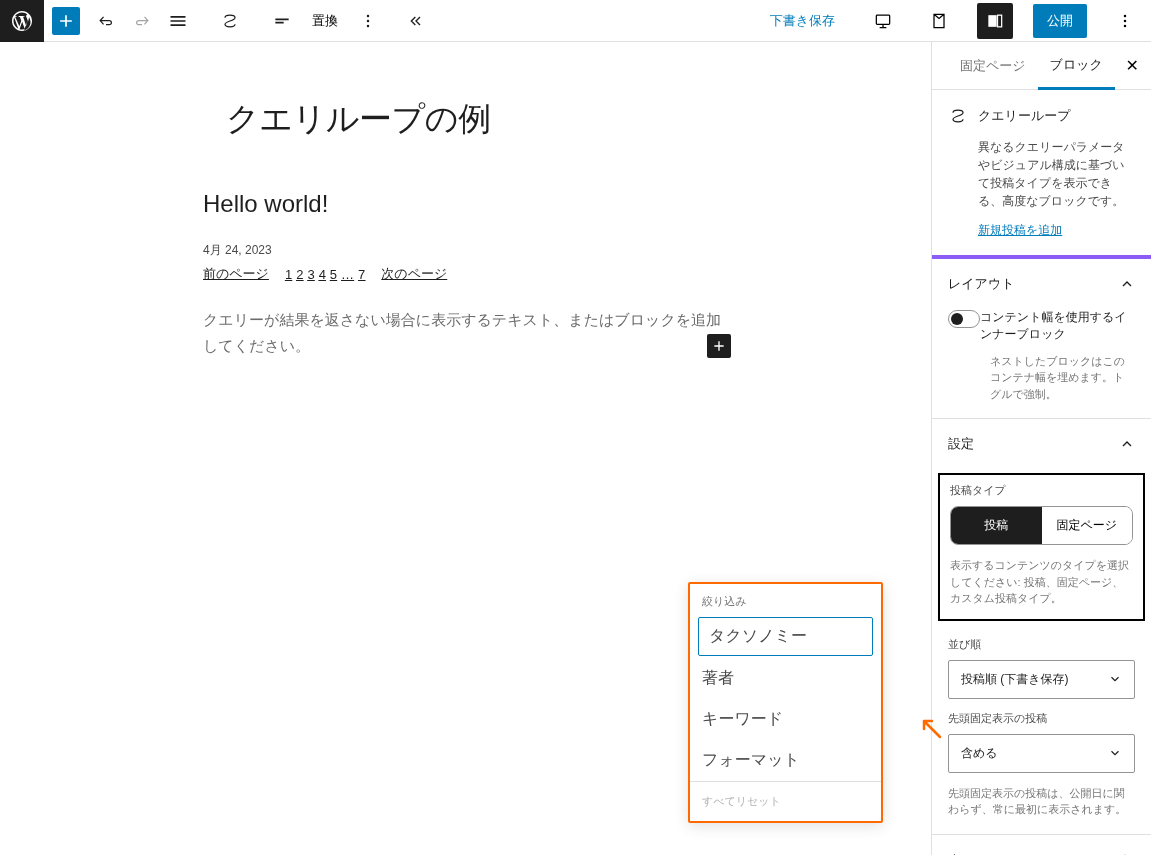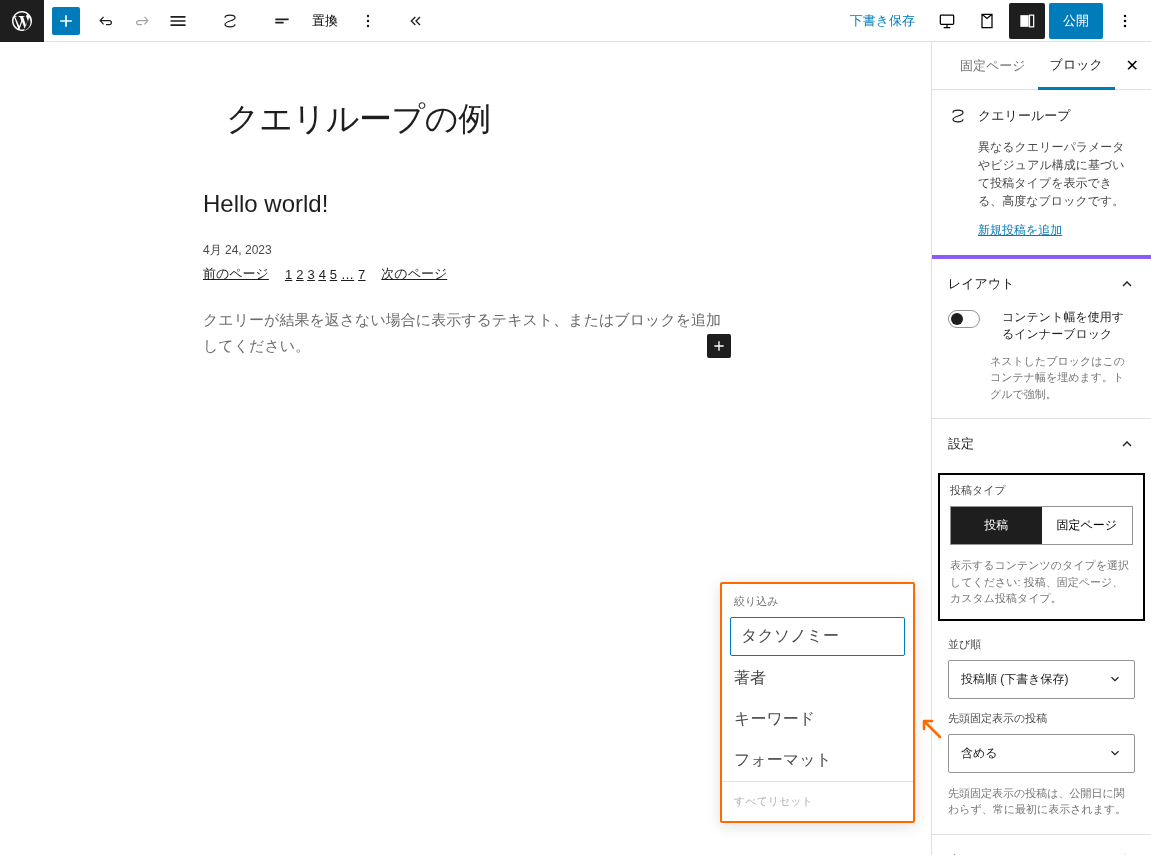--- a/index.html
+++ b/index.html
@@ -6,21 +6,21 @@
     body { font-family: -apple-system, BlinkMacSystemFont, "Segoe UI", sans-serif; font-size: 13px; color: #1e1e1e; background: #fff; width: 1151px; height: 855px; overflow: hidden; position: relative; }
     
     
     .top-toolbar { height: 42px; border-bottom: 1px solid #e0e0e0; display: flex; align-items: center; justify-content: space-between; padding-right: 8px; }
     .toolbar-left { display: flex; align-items: center; height: 100%; }
     .wp-logo { width: 44px; height: 42px; background: #1e1e1e; display: flex; align-items: center; justify-content: center; }
     .wp-logo svg { fill: #fff; }
     .toolbar-btn { width: 36px; height: 36px; display: flex; align-items: center; justify-content: center; background: transparent; border: none; cursor: pointer; color: #1e1e1e; }
     .toolbar-btn.primary-add { background: #007cba; color: #fff; width: 28px; height: 28px; border-radius: 2px; margin: 0 8px; }
     .toolbar-text-btn { padding: 6px 12px; font-size: 13px; border: none; background: transparent; cursor: pointer; }
-    .toolbar-right { display: flex; gap: 4px; }
+    .toolbar-right { display: flex; align-items: center; gap: 20px; }
     .draft-save { color: #007cba; font-size: 13px; padding: 6px 10px; border: none; background: transparent; cursor: pointer; }
     .icon-btn { width: 36px; height: 36px; display: flex; align-items: center; justify-content: center; border: none; background: transparent; cursor: pointer; }
     .icon-btn.active { background: #1e1e1e; color: #fff; border-radius: 2px; }
     .publish-btn { background: #007cba; color: #fff; border: none; padding: 8px 14px; font-size: 13px; border-radius: 2px; cursor: pointer; }
     
     
     .main-container { display: flex; height: calc(100% - 42px); }
     .editor-area { flex: 1; padding: 55px 0 0 0; position: relative; }
     .content-wrap { max-width: 520px; margin-left: 203px; }
     .page-title { font-size: 33px; font-weight: 400; margin-bottom: 48px; letter-spacing: -0.5px; margin-left: 23px; }
@@ -43,40 +43,40 @@
     .block-info { padding: 16px; border-bottom: 4px solid #8b5cf6; }
     .block-info-head { display: flex; align-items: center; gap: 10px; margin-bottom: 12px; }
     .block-info-title { font-size: 13px; font-weight: 500; }
     .block-info-desc { font-size: 12px; color: #4a4a4a; line-height: 1.5; padding-left: 30px; margin-bottom: 12px; }
     .add-post-link { color: #007cba; font-size: 12px; text-decoration: underline; padding-left: 30px; cursor: pointer; }
     
     .panel-section { border-bottom: 1px solid #e0e0e0; }
     .panel-header { display: flex; justify-content: space-between; align-items: center; padding: 16px; cursor: pointer; font-size: 13px; font-weight: 500; }
     .panel-body { padding: 0 16px 16px; }
     
-    .toggle-row { display: flex; align-items: flex-start; gap: 22px; margin-bottom: 10px; }
+    .toggle-row { display: flex; align-items: flex-start; gap: 0; margin-bottom: 10px; }
     .toggle { width: 32px; height: 18px; border-radius: 10px; border: 1px solid #949494; background: #fff; position: relative; flex-shrink: 0; cursor: pointer; margin-top: 1px; }
     .toggle::after { content: ''; position: absolute; width: 12px; height: 12px; border-radius: 50%; background: #1e1e1e; left: 2px; top: 2px; }
     .toggle-label { font-size: 12px; line-height: 1.4; }
     .toggle-help { font-size: 11px; color: #757575; line-height: 1.5; padding-left: 42px; }
     
     .highlight-box { border: 2px solid #000000; margin: 4px 6px; padding: 8px 10px 12px; }
     .field-label { font-size: 11px; color: #4a4a4a; margin-bottom: 8px; display: block; }
-    .segment-control { display: flex; border: 1px solid #949494; border-radius: 0; overflow: hidden; margin-bottom: 12px; }
+    .segment-control { display: flex; border: 1px solid #949494; border-radius: 8px; overflow: hidden; margin-bottom: 12px; }
     .segment-btn { flex: 1; padding: 10px 4px; border: none; background: #fff; font-size: 12px; cursor: pointer; }
     .segment-btn.active { background: #1e1e1e; color: #fff; }
     .field-help { font-size: 11px; color: #757575; line-height: 1.5; }
     
     .select-control { display: flex; justify-content: space-between; align-items: center; border: 1px solid #949494; border-radius: 2px; padding: 10px 12px; font-size: 12px; cursor: pointer; margin-bottom: 12px; }
     
     .display-section { padding: 16px; border-bottom: 1px solid #e0e0e0; }
     .display-header { display: flex; justify-content: space-between; align-items: center; margin-bottom: 18px; font-size: 13px; font-weight: 500; }
     
     
-    .filter-popover { position: absolute; left: 720px; top: 582px; width: 195px; background: #fff; border: 1px solid #ccc; border-radius: 2px; box-shadow: 0 3px 15px rgba(0,0,0,0.12); border: 2px solid #ff6a00; }
+    .filter-popover { position: absolute; left: 688px; top: 582px; width: 195px; background: #fff; border: 1px solid #ccc; border-radius: 2px; box-shadow: 0 3px 15px rgba(0,0,0,0.12); border: 2px solid #ff6a00; }
     .popover-header { padding: 10px 12px 6px; font-size: 11px; color: #757575; }
     .popover-item { padding: 10px 12px; font-size: 16px; color: #4a4a4a; cursor: pointer; }
     .popover-item.highlighted { border: 1px solid #007cba; margin: 2px 8px; border-radius: 2px; padding: 8px 10px; }
     .popover-reset { padding: 12px; border-top: 1px solid #e0e0e0; font-size: 11px; color: #b0b0b0; }
     
     .orange-arrow { position: absolute; left: 920px; top: 717px; color: #ff6a00; pointer-events: none; }
     
     svg { display: block; }
     .chevron { width: 16px; height: 16px; }
   </style>

